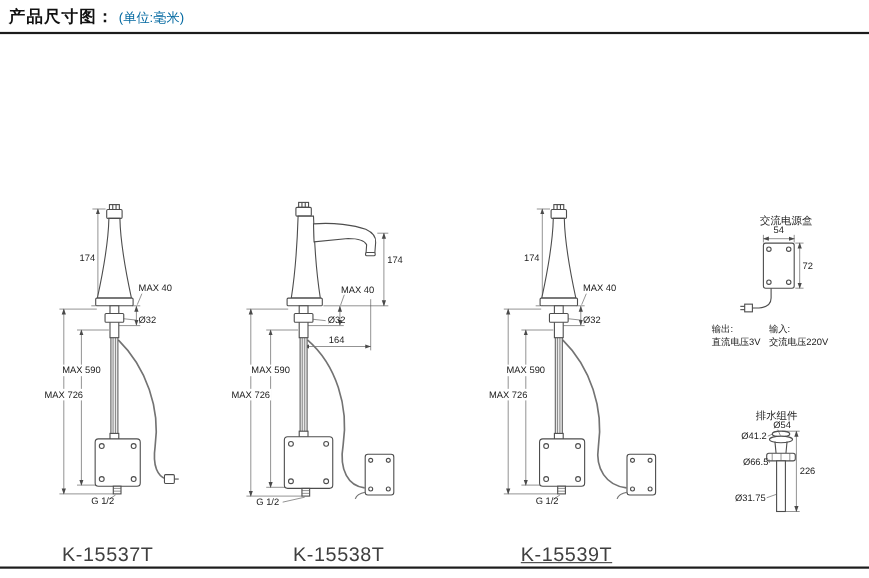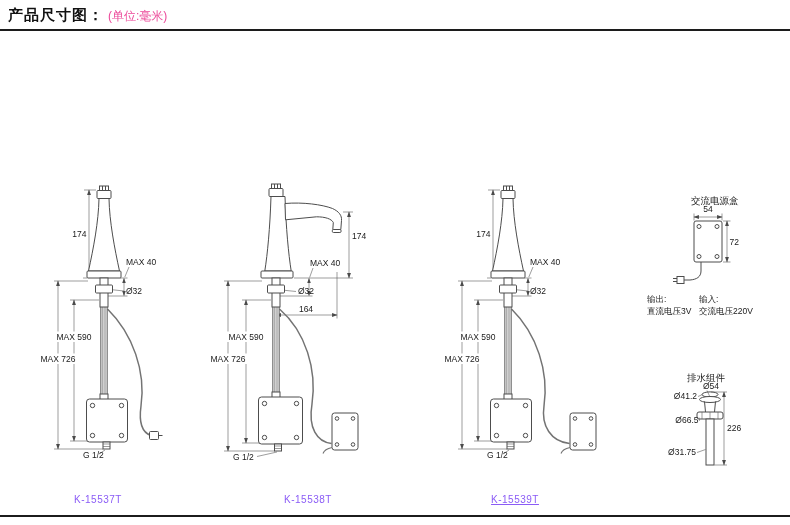--- a/index.html
+++ b/index.html
@@ -1,26 +1,26 @@
 <!DOCTYPE html>
 <html><head>
 <meta charset="utf-8">
 <style>
   * { margin:0; padding:0; box-sizing:border-box; }
   html,body { background:#ffffff; }
   .page { position:relative; width:790px; height:525px; background:#fff; overflow:hidden;
           font-family:"Liberation Sans","DejaVu Sans",sans-serif; }
   .header { position:absolute; left:8px; top:6px; display:flex; align-items:flex-end; gap:4px; }
   .title { font-size:15px; font-weight:bold; color:#111; letter-spacing:1px; }
-  .subtitle { font-size:12px; color:#ec4899; }
+  .subtitle { font-size:12px; color:#0369a1; }
   .rule { position:absolute; left:0; width:790px; background:#1c1c1c; }
   .rule.top { top:29px; height:2px; }
   .rule.bottom { top:515px; height:2px; }
   svg.drawing { position:absolute; left:0; top:0; }
-  .model { position:absolute; font-size:10px; color:#8b5cf6; width:92px; text-align:center; letter-spacing:.5px; }
+  .model { position:absolute; font-size:18px; color:#404040; width:92px; text-align:center; letter-spacing:.5px; }
   text { font-family:"Liberation Sans","DejaVu Sans",sans-serif; }
   .dt { font-size:8.5px; fill:#1a1a1a; }
   .ct { font-size:9.5px; fill:#1a1a1a; }
   .st { font-size:8.5px; fill:#1a1a1a; }
   .part { fill:#fff; stroke:#4d4d4d; stroke-width:1; }
   .ln   { stroke:#4d4d4d; stroke-width:1; fill:none; }
   .dim  { stroke:#5a5a5a; stroke-width:.6; fill:none; }
   .cable{ stroke:#737373; stroke-width:1.5; fill:none; }
   .cable2{ stroke:#737373; stroke-width:1.1; fill:none; }
   .hosefill { fill:#e9e9e9; stroke:#555; stroke-width:.9; }

